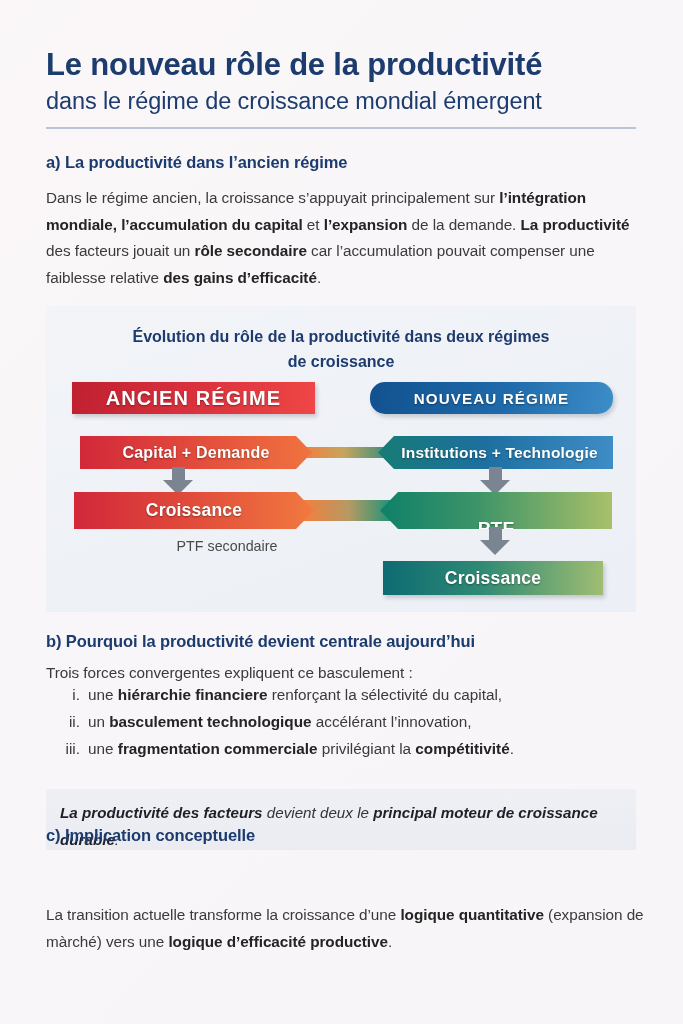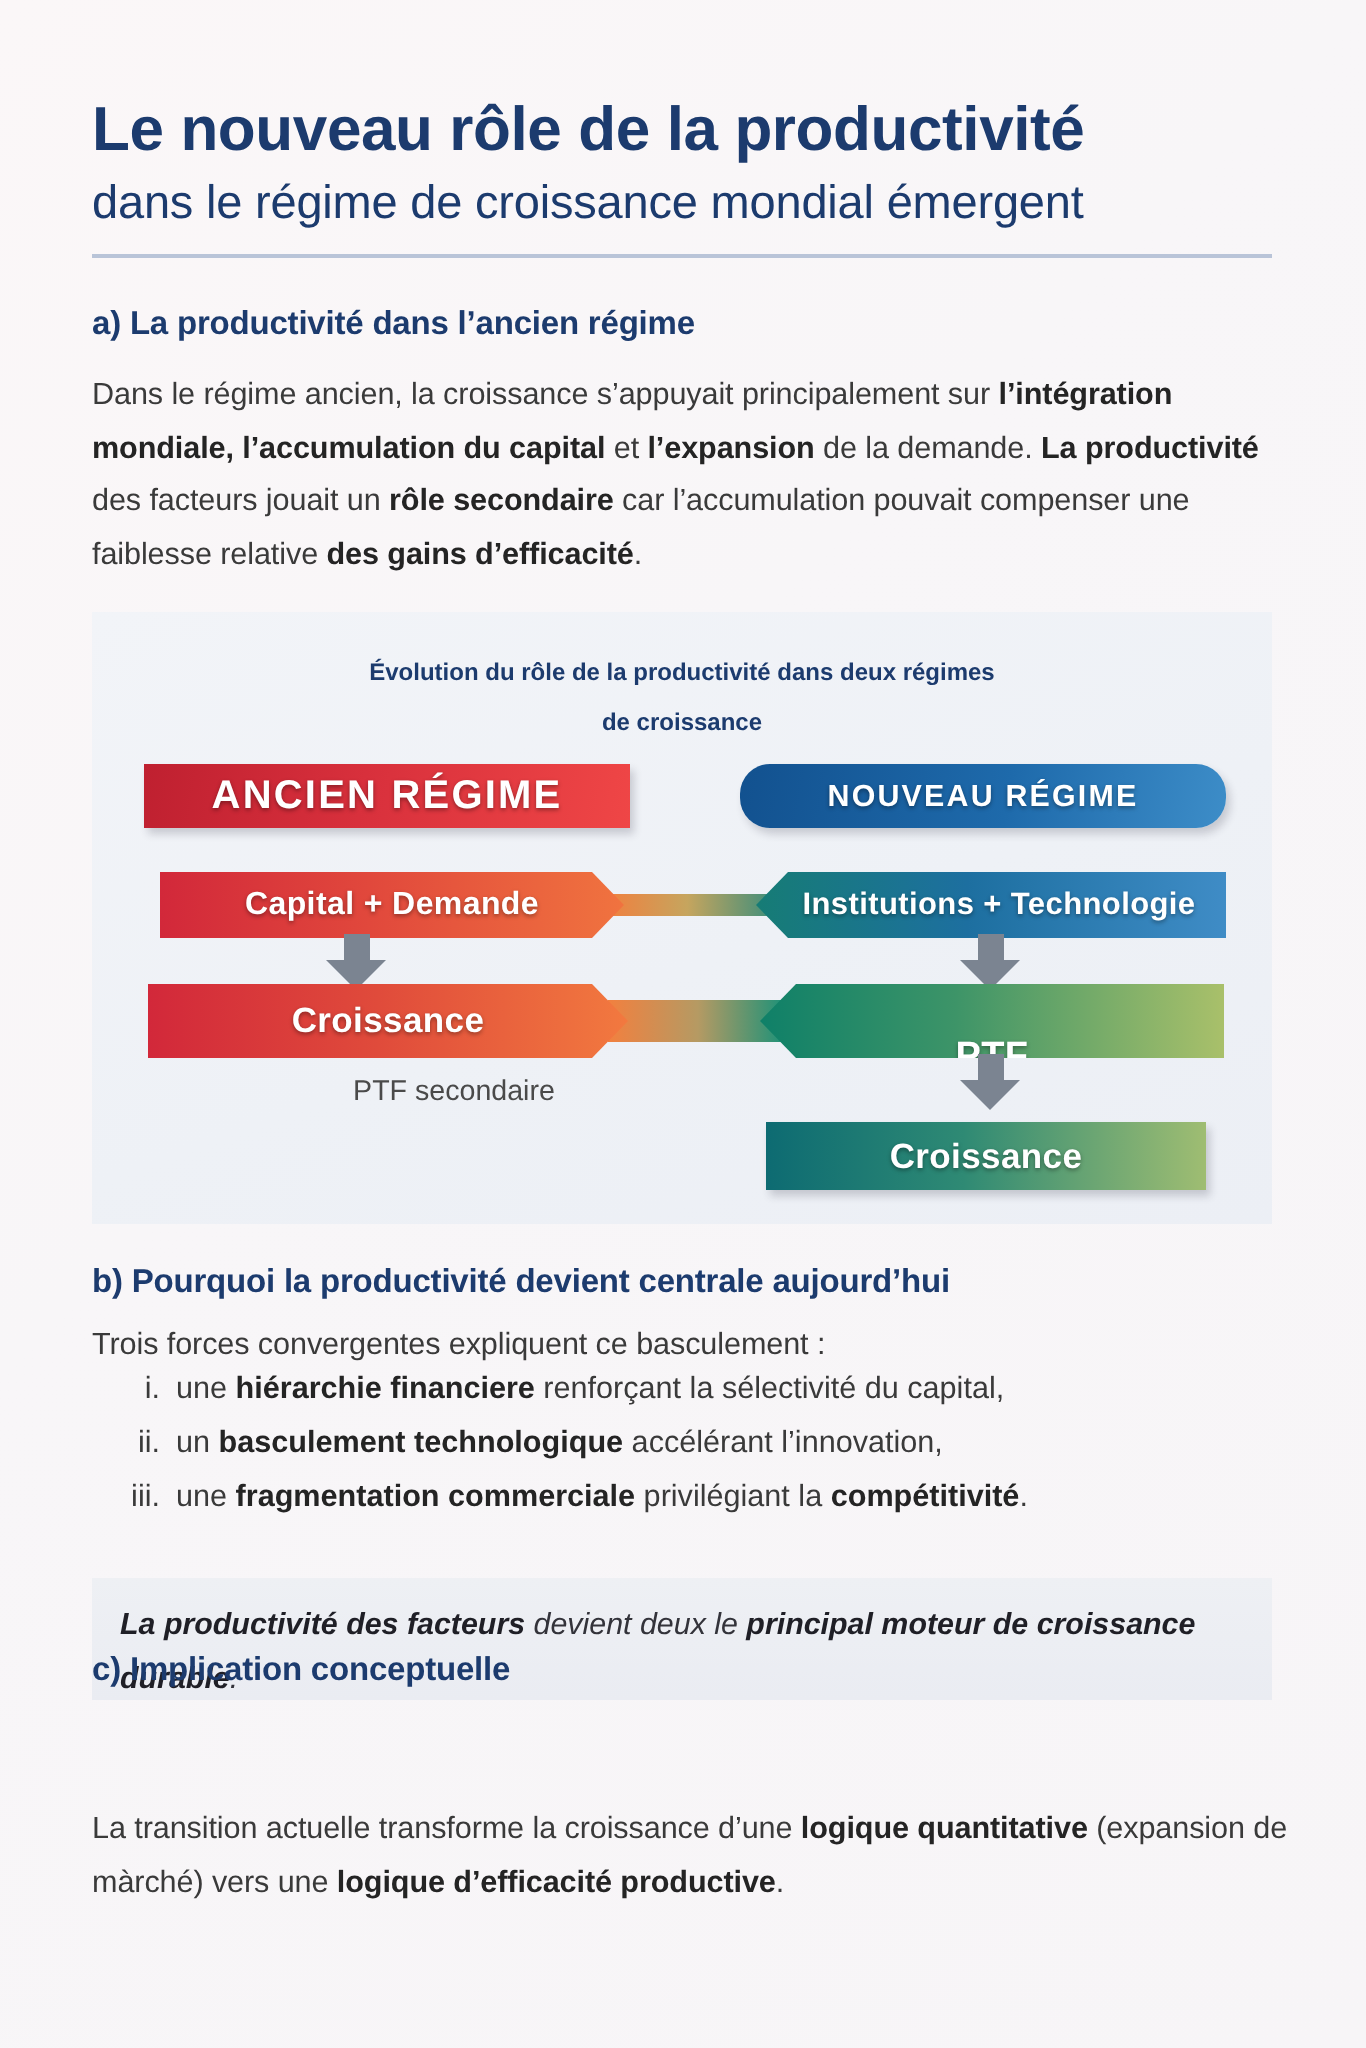--- a/index.html
+++ b/index.html
@@ -70,21 +70,21 @@
     position: absolute;
     left: 46px; top: 306px;
     width: 590px; height: 306px;
     background: linear-gradient(160deg, #f2f4f8 0%, #eef1f6 55%, #eceff5 100%);
   }
   .diagram-title {
     position: absolute;
     left: 0; top: 18px;
     width: 590px;
     text-align: center;
-    font-size: 12px;
+    font-size: 16px;
     font-weight: bold;
     color: #1c3b6e;
     line-height: 25px;
   }
 
   
   .bar {
     position: absolute;
     display: flex;
     align-items: center;

